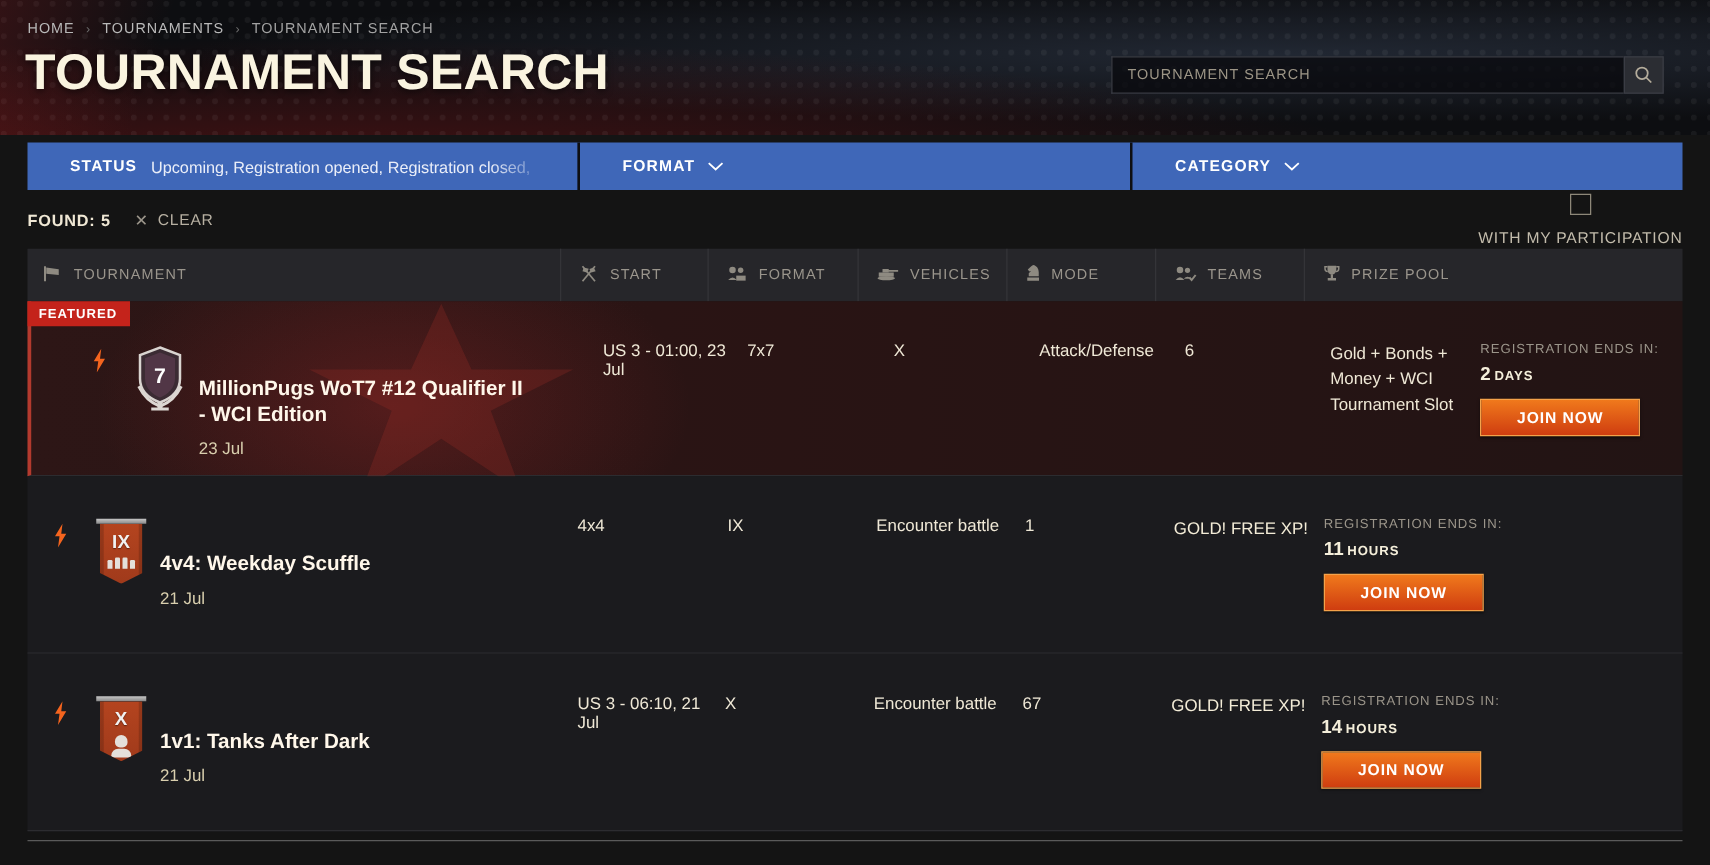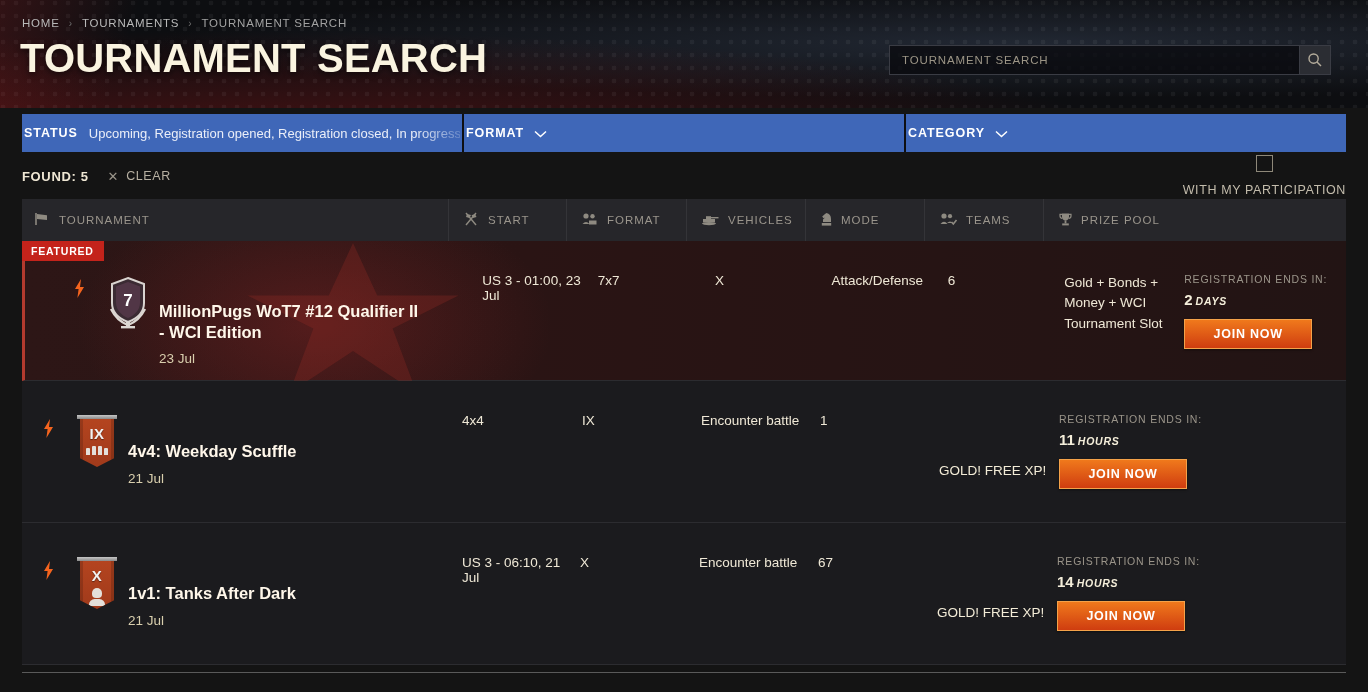--- a/index.html
+++ b/index.html
@@ -84,21 +84,21 @@
   
   .filters {
     position:absolute; left: 22px; top: 114px;
     width: 1324px; height: 38px;
     display:flex;
   }
   .filter {
     background: #3f67b8;
     height: 38px;
     display:flex; align-items:center;
-    padding: 0 2px;
+    padding: 0 34px;
     cursor: pointer;
     position: relative;
   }
   .filter + .filter { border-left: 2px solid #0e0f12; }
   .filter.status { width: 440px; }
   .filter.format { width: 442px; }
   .filter.category { width: 442px; }
   .filter-label {
     color:#ffffff; font-weight:700; font-size: 12.5px;
     letter-spacing: .075em; text-transform: uppercase;
@@ -258,29 +258,29 @@
   .tname {
     font-size: 16.5px; font-weight:700; color:#fff7ea;
     line-height: 1.25; max-width: 268px;
   }
   .tdate { font-size: 13.5px; color:#d9cfae; margin-top: 9px; }
 
   .cell.prize-cell { display:flex; padding-left: 14px; }
   .prize-text {
     width: 120px; font-size: 13.5px; color:#efe8d6; line-height: 1.5;
   }
-  .prize-text.hl { color:#f3ecd7;margin-top:48px; }
+  .prize-text.hl { color:#f3ecd7; }
   .reg-block { margin-left: 0; padding-left: 0; }
   .reg-label {
     font-size: 10.5px; letter-spacing:.075em; text-transform:uppercase;
     color:#9b958a;
   }
   .reg-time { margin-top: 6px; color:#f4eeda; }
   .reg-time .num { font-size: 15px; font-weight:700; }
-  .reg-time .unit { font-size: 10.5px; font-weight:700; letter-spacing:.07em; text-transform:uppercase; margin-left:3px;font-style:italic; }
+  .reg-time .unit { font-size: 10.5px; font-weight:700; letter-spacing:.07em; text-transform:uppercase; margin-left:3px; }
   .join-btn {
     margin-top: 11px;
     width: 128px; height: 30px;
     background: linear-gradient(#f0791c, #cf3d10);
     border: 1px solid #f4a24a;
     color:#fff; font-weight:700; font-size: 12.5px;
     letter-spacing:.06em; text-transform: uppercase;
     display:flex; align-items:center; justify-content:center;
     cursor:pointer; font-family:"Liberation Sans", sans-serif;
     box-shadow: 0 1px 2px rgba(0,0,0,.5);

